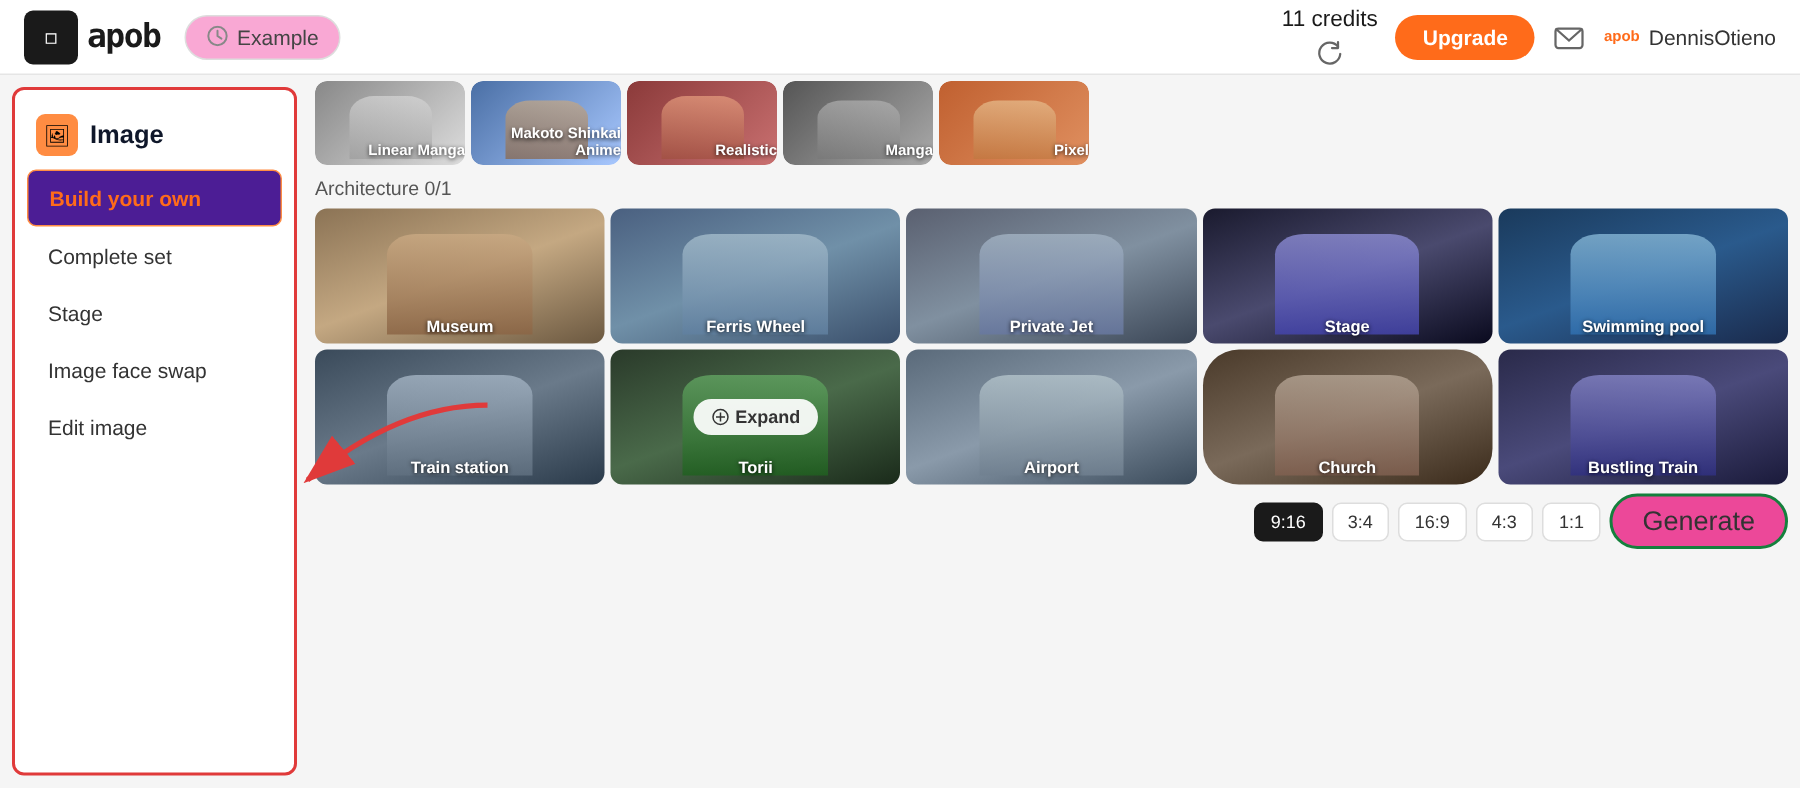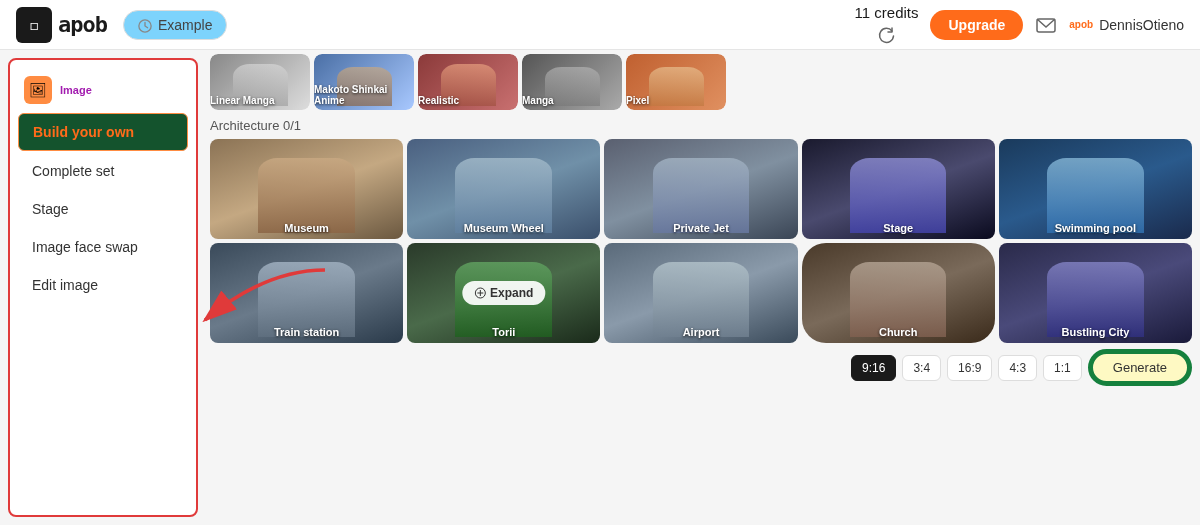--- a/index.html
+++ b/index.html
@@ -9,78 +9,78 @@
     .header {
       display: flex; align-items: center; justify-content: space-between;
       background: #fff; padding: 0 16px; height: 50px;
       border-bottom: 1px solid #e5e5e5; position: relative; z-index: 10;
     }
     .header-left { display: flex; align-items: center; gap: 16px; }
     .logo { display: flex; align-items: center; gap: 6px; }
     .logo-text { font-size: 22px; font-weight: 700; letter-spacing: -1px; color: #1a1a1a; font-family: monospace; }
     .logo-box { width: 36px; height: 36px; background: #1a1a1a; border-radius: 6px; display: flex; align-items: center; justify-content: center; }
     .logo-box span { color: #fff; font-size: 14px; font-weight: 800; font-family: monospace; }
-    .example-btn { display: flex; align-items: flex-end; gap: 6px; padding: 6px 14px; border: 1px solid #ddd; border-radius: 20px; cursor: pointer; font-size: 14px; color: #444; background: #7dd3fc; }
+    .example-btn { display: flex; align-items: flex-start; gap: 6px; padding: 6px 14px; border: 1px solid #ddd; border-radius: 20px; cursor: pointer; font-size: 14px; color: #444; background: #f9a8d4; }
     .header-right { display: flex; align-items: center; gap: 12px; }
     .credits { display: flex; align-items: center; gap: 6px; font-size: 15px; font-weight: 500; color: #1a1a1a; flex-direction: column; }
     .upgrade-btn { background: #ff6b1a; color: #fff; border: none; border-radius: 20px; padding: 7px 18px; font-size: 14px; font-weight: 600; cursor: pointer; }
     .user-info { display: flex; align-items: center; gap: 6px; font-size: 14px; color: #333; }
     .user-logo { font-size: 10px; font-weight: 700; color: #ff6b1a; }
 
     
     .main { display: flex; height: calc(525px - 50px); }
 
     
     .sidebar {
       width: 190px; min-width: 190px; background: #fff;
       border: 2.5px solid #e03a3a; border-radius: 8px;
       margin: 8px 0 8px 8px; padding: 8px 0; display: flex; flex-direction: column;
       position: relative; z-index: 5;
     }
     .sidebar-header { display: flex; align-items: center; gap: 8px; padding: 8px 14px 8px; }
     .sidebar-icon { width: 28px; height: 28px; background: #ff8c42; border-radius: 6px; display: flex; align-items: center; justify-content: center; }
     .sidebar-icon-inner { font-size: 14px; }
-    .sidebar-title { font-size: 11px; font-weight: 600; color: #a21caf; }
+    .sidebar-title { font-size: 17px; font-weight: 600; color: #0f172a; }
     .sidebar-item {
       padding: 10px 14px; font-size: 14px; cursor: pointer; color: #333;
       border-radius: 6px; margin: 1px 8px;
     }
-    .sidebar-item.active { background: #14532d; color: #ff6b1a; font-weight: 600; border: 1.5px solid #ff8c42; }
+    .sidebar-item.active { background: #4c1d95; color: #ff6b1a; font-weight: 600; border: 1.5px solid #ff8c42; }
 
     
     .arrow-container {
       position: absolute; left: 185px; top: 260px; z-index: 20; pointer-events: none;
     }
     .red-arrow {
       width: 160px; height: 80px;
     }
 
     
     .content { flex: 1; overflow-y: auto; padding: 0 8px 8px 12px; }
 
     
     .styles-row { display: flex; gap: 4px; margin-bottom: 8px; padding-top: 4px; overflow-x: auto; }
     .style-card { min-width: 100px; height: 56px; border-radius: 8px; overflow: hidden; position: relative; cursor: pointer; flex-shrink: 0; }
-    .style-card-label { position: absolute; bottom: 4px; left: 0; right: 0; text-align: left; font-size: 10px; color: #fff; font-weight: 600; text-shadow: 0 1px 3px rgba(0,0,0,0.8); margin-top: 28px; }
+    .style-card-label { position: absolute; bottom: 4px; left: 0; right: 0; text-align: right; font-size: 10px; color: #fff; font-weight: 600; text-shadow: 0 1px 3px rgba(0,0,0,0.8); margin-top: 28px; }
     .style-card-bg { width: 100%; height: 100%; border-radius: 8px; }
 
     
     .section-header { font-size: 13px; color: #555; margin: 4px 0 6px; font-weight: 400; }
 
     
     .grid-5 { display: grid; grid-template-columns: repeat(5, 1fr); gap: 4px; margin-bottom: 4px; }
-    .grid-card { border-radius: 8px; overflow: hidden; position: relative; cursor: pointer; height: 100px; }
+    .grid-card { border-radius: 8px; overflow: hidden; position: relative; cursor: pointer; height: 90px; }
     .grid-card-label { position: absolute; bottom: 5px; left: 0; right: 0; text-align: center; font-size: 11px; color: #fff; font-weight: 600; text-shadow: 0 1px 3px rgba(0,0,0,0.9); }
     .expand-btn { position: absolute; top: 50%; left: 50%; transform: translate(-50%, -50%); background: rgba(255,255,255,0.92); border-radius: 20px; padding: 5px 12px; font-size: 12px; font-weight: 600; color: #333; display: flex; align-items: center; gap: 4px; }
 
     
     .action-row { display: flex; align-items: center; justify-content: flex-end; gap: 6px; margin-top: 6px; }
     .ratio-btn { padding: 5px 10px; border: 1px solid #ddd; border-radius: 6px; font-size: 12px; cursor: pointer; background: #fff; color: #333; }
     .ratio-btn.active { background: #1a1a1a; color: #fff; border-color: #1a1a1a; }
-    .generate-btn { padding: 6px 20px; border: 5px solid #15803d; border-radius: 20px; font-size: 13px; font-weight: 500; cursor: pointer; background: #fef9c3; color: #333; }
+    .generate-btn { padding: 6px 20px; border: 2px solid #15803d; border-radius: 20px; font-size: 18px; font-weight: 500; cursor: pointer; background: #ec4899; color: #333; }
 
     
     .style-linear-manga { background: linear-gradient(135deg, #888 0%, #ddd 100%); }
     .style-makoto { background: linear-gradient(135deg, #4a6fa5 0%, #a8c8ff 100%); }
     .style-realistic { background: linear-gradient(135deg, #8b3a3a 0%, #c97070 100%); }
     .style-manga { background: linear-gradient(135deg, #555 0%, #aaa 100%); }
     .style-pixel { background: linear-gradient(135deg, #c06030 0%, #e09060 100%); }
 
     
     .gc-museum { background: linear-gradient(160deg, #8b7355 0%, #c4a882 50%, #6b5840 100%); }
@@ -227,21 +227,21 @@
       <div class="grid-card gc-museum">
         <div style="width:100%;height:100%;display:flex;align-items:flex-end;justify-content:center;padding-bottom:6px;">
           <div style="width:50%;height:80%;background:linear-gradient(180deg,#c8a882 0%,#8b6545 100%);border-radius:20% 20% 0 0;opacity:0.85;"></div>
         </div>
         <div class="grid-card-label">Museum</div>
       </div>
       <div class="grid-card gc-ferris">
         <div style="width:100%;height:100%;display:flex;align-items:flex-end;justify-content:center;padding-bottom:6px;">
           <div style="width:50%;height:80%;background:linear-gradient(180deg,#a0b8c8 0%,#6080a0 100%);border-radius:20% 20% 0 0;opacity:0.85;"></div>
         </div>
-        <div class="grid-card-label">Museum Wheel</div>
+        <div class="grid-card-label">Ferris Wheel</div>
       </div>
       <div class="grid-card gc-jet">
         <div style="width:100%;height:100%;display:flex;align-items:flex-end;justify-content:center;padding-bottom:6px;">
           <div style="width:50%;height:80%;background:linear-gradient(180deg,#a0b0c0 0%,#6878a0 100%);border-radius:20% 20% 0 0;opacity:0.85;"></div>
         </div>
         <div class="grid-card-label">Private Jet</div>
       </div>
       <div class="grid-card gc-stage">
         <div style="width:100%;height:100%;display:flex;align-items:flex-end;justify-content:center;padding-bottom:6px;">
           <div style="width:50%;height:80%;background:linear-gradient(180deg,#8888cc 0%,#4444aa 100%);border-radius:20% 20% 0 0;opacity:0.85;"></div>
@@ -286,21 +286,21 @@
       <div class="grid-card gc-church">
         <div style="width:100%;height:100%;display:flex;align-items:flex-end;justify-content:center;padding-bottom:6px;">
           <div style="width:50%;height:80%;background:linear-gradient(180deg,#b0a090 0%,#806050 100%);border-radius:20% 20% 0 0;opacity:0.85;"></div>
         </div>
         <div class="grid-card-label">Church</div>
       </div>
       <div class="grid-card gc-city">
         <div style="width:100%;height:100%;display:flex;align-items:flex-end;justify-content:center;padding-bottom:6px;">
           <div style="width:50%;height:80%;background:linear-gradient(180deg,#8080c0 0%,#303080 100%);border-radius:20% 20% 0 0;opacity:0.85;"></div>
         </div>
-        <div class="grid-card-label">Bustling City</div>
+        <div class="grid-card-label">Bustling Train</div>
       </div>
     </div>
 
     <div class="action-row">
       <button class="ratio-btn active">9:16</button>
       <button class="ratio-btn">3:4</button>
       <button class="ratio-btn">16:9</button>
       <button class="ratio-btn">4:3</button>
       <button class="ratio-btn">1:1</button>
       <button class="generate-btn">Generate</button>

